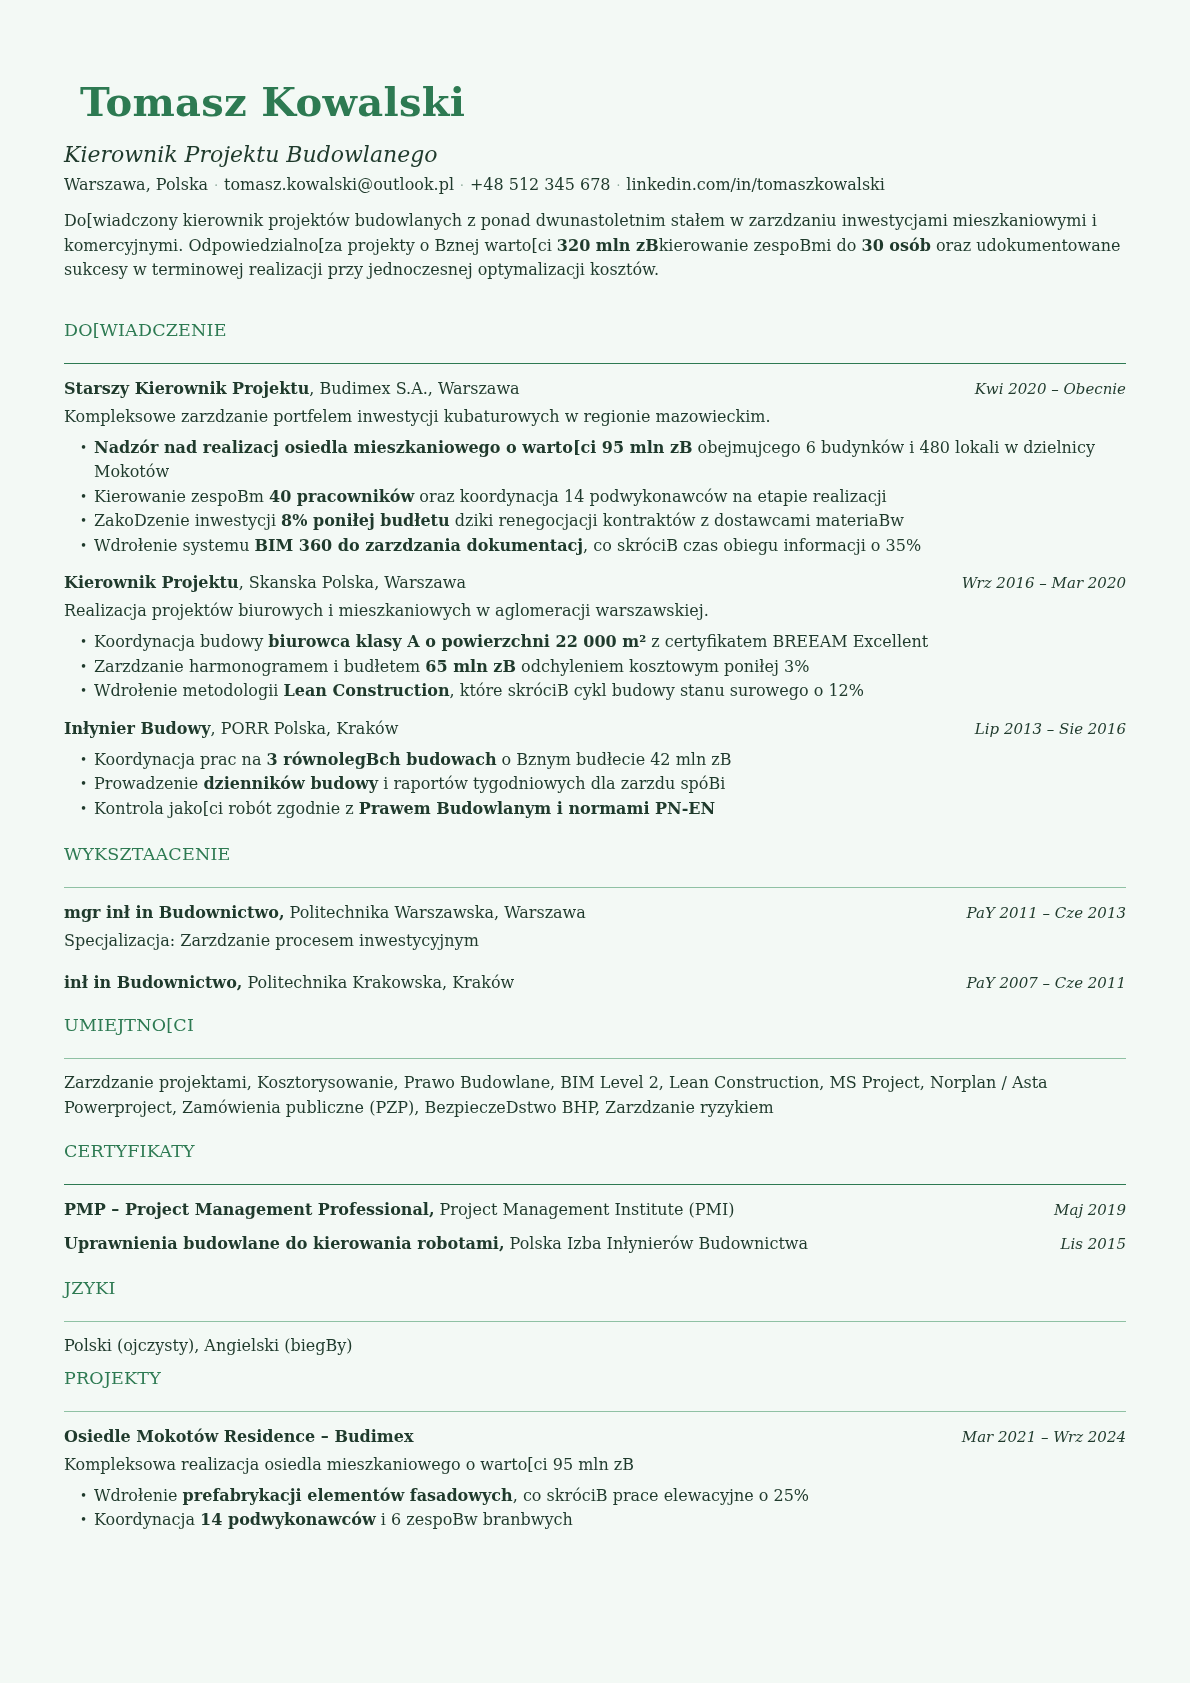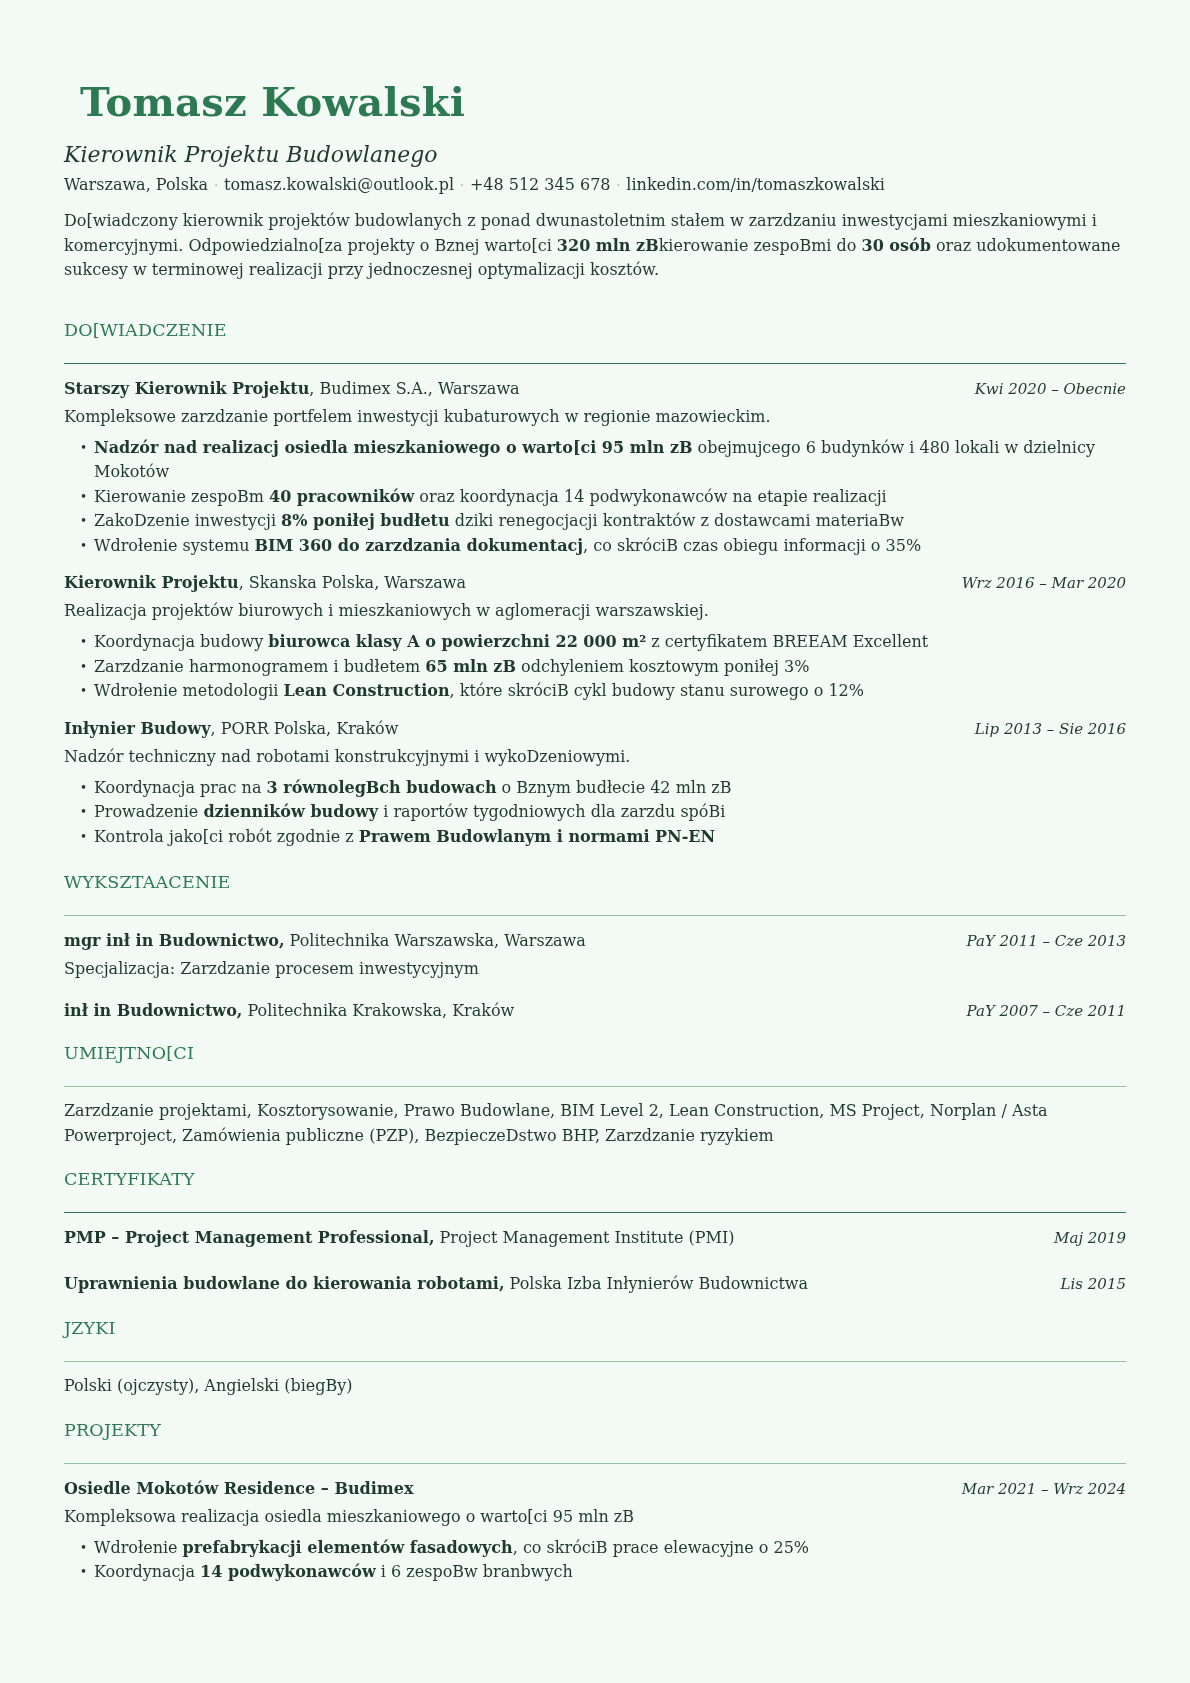--- a/index.html
+++ b/index.html
@@ -72,21 +72,20 @@
         <li><span>Zarzdzanie harmonogramem i budłetem </span><b>65 mln zB</b><span> odchyleniem kosztowym poniłej 3%</span></li>
         <li><span>Wdrołenie metodologii </span><b>Lean Construction</b><span>, które skróciB cykl budowy stanu surowego o 12%</span></li>
       </ul>
     </div>
 
     <div>
       <div class="entry-head">
           <span><b>Inłynier Budowy</b><span>, PORR Polska, Kraków</span></span>
           <span class="date">Lip 2013 – Sie 2016</span>
         </div>
-      <div class="desc">Nadzór techniczny nad robotami konstrukcyjnymi i wykoDzeniowymi.</div>
       <ul>
         <li><span>Koordynacja prac na </span><b>3 równolegBch budowach</b><span> o Bznym budłecie 42 mln zB</span></li>
         <li><span>Prowadzenie </span><b>dzienników budowy</b><span> i raportów tygodniowych dla zarzdu spóBi</span></li>
         <li><span>Kontrola jako[ci robót zgodnie z </span><b>Prawem Budowlanym i normami PN-EN</b><span></span></li>
       </ul>
     </div>
   </div>
 
   <div class="section" style="margin-top:22px">
     <div class="sec-h light">WYKSZTAACENIE</div>
@@ -105,32 +104,32 @@
     <div class="sec-h light">UMIEJTNO[CI</div>
     <div class="plain">Zarzdzanie projektami, Kosztorysowanie, Prawo Budowlane, BIM Level 2, Lean Construction, MS Project, Norplan / Asta Powerproject, Zamówienia publiczne (PZP), BezpieczeDstwo BHP, Zarzdzanie ryzykiem</div>
   </div>
 
   <div class="section" style="margin-top:20px">
     <div class="sec-h">CERTYFIKATY</div>
     <div class="entry-head">
         <span><b>PMP – Project Management Professional,</b><span> Project Management Institute (PMI)</span></span>
         <span class="date">Maj 2019</span>
       </div>
-    <div class="entry-head" style="margin-top:24px">
+    <div class="entry-head" style="margin-top:12px">
         <span><b>Uprawnienia budowlane do kierowania robotami,</b><span> Polska Izba Inłynierów Budownictwa</span></span>
         <span class="date">Lis 2015</span>
       </div>
   </div>
 
   <div class="section" style="margin-top:22px">
     <div class="sec-h light">JZYKI</div>
     <div class="plain">Polski (ojczysty), Angielski (biegBy)</div>
   </div>
 
-  <div class="section" style="margin-top:20px">
+  <div class="section" style="margin-top:8px">
     <div class="sec-h light">PROJEKTY</div>
     <div class="entry-head">
         <b>Osiedle Mokotów Residence – Budimex</b>
         <span class="date">Mar 2021 – Wrz 2024</span>
       </div>
     <div class="desc">Kompleksowa realizacja osiedla mieszkaniowego o warto[ci 95 mln zB</div>
     <ul>
       <li><span>Wdrołenie </span><b>prefabrykacji elementów fasadowych</b><span>, co skróciB prace elewacyjne o 25%</span></li>
       <li><span>Koordynacja </span><b>14 podwykonawców</b><span> i 6 zespoBw branbwych</span></li>
     </ul>

